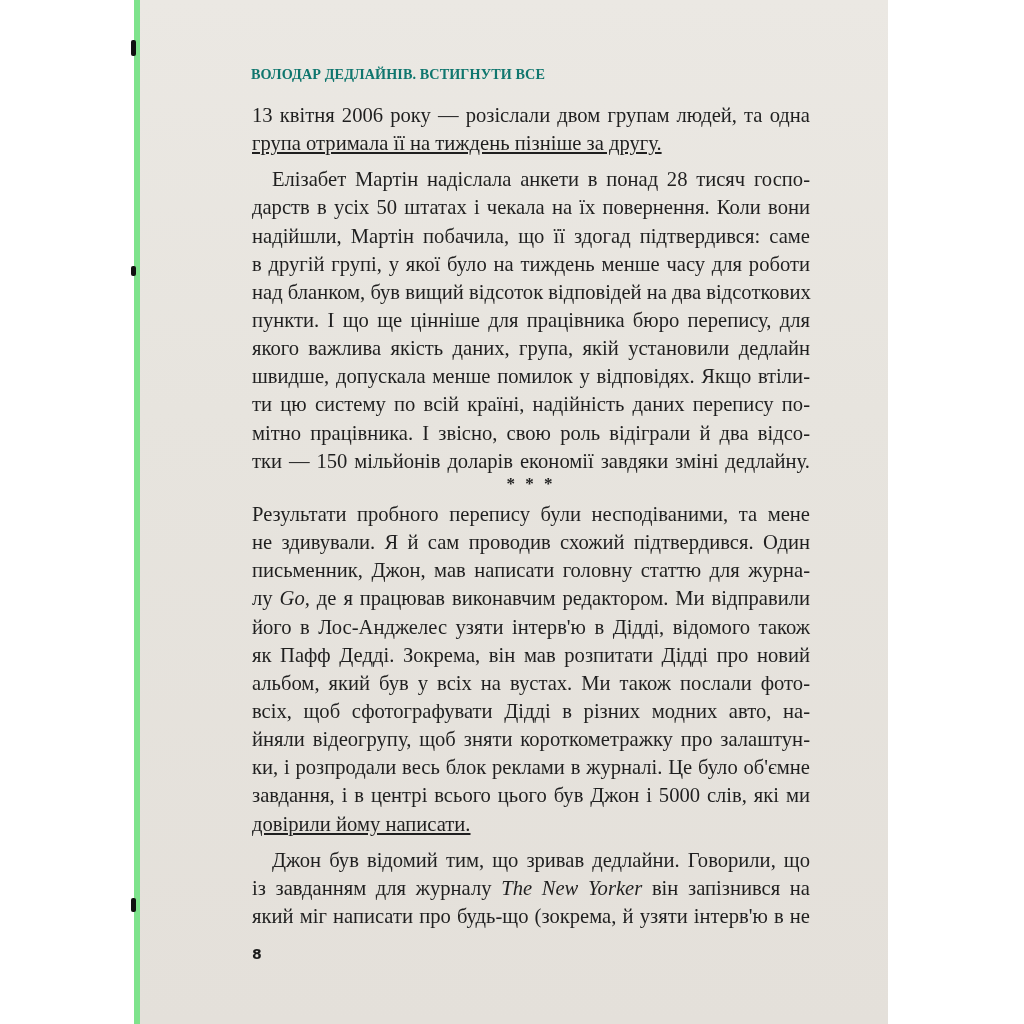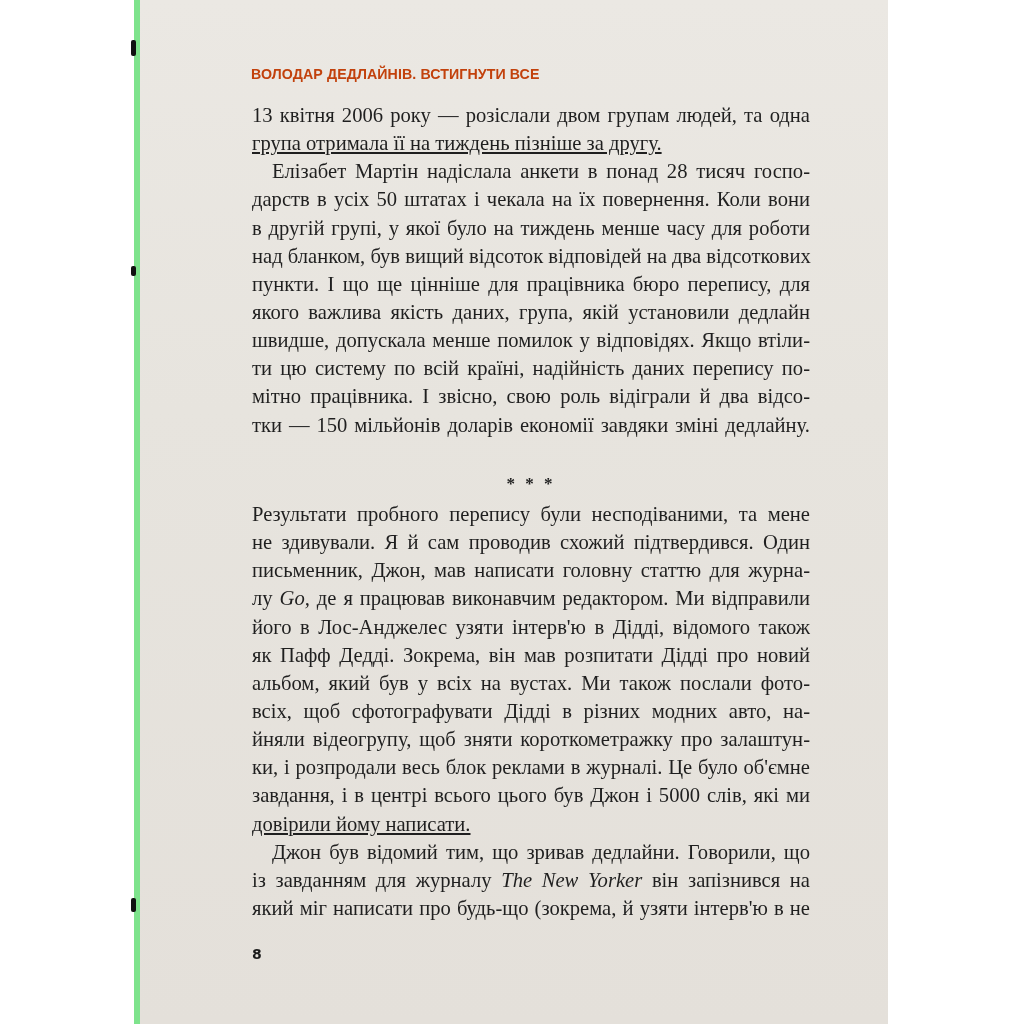--- a/index.html
+++ b/index.html
@@ -36,25 +36,25 @@
     position: absolute;
     left: 131px;
     width: 5px;
     background: #111;
     border-radius: 2px;
   }
   .running-head {
     position: absolute;
     left: 251px;
     top: 66px;
-    font-family: Liberation Sans, sans-serif;
+    font-family: Liberation Serif, serif;
     font-weight: bold;
     font-size: 14.2px;
     letter-spacing: 0.1px;
-    color: #c2410c;
+    color: #0f766e;
     white-space: nowrap;
   }
   .text-block {
     position: absolute;
     left: 252px;
     width: 558px;
     font-family: "Liberation Serif", serif;
     font-size: 20.6px;
     line-height: 28.15px;
     color: #1f1f1f;
@@ -65,20 +65,21 @@
     text-align: justify;
     text-align-last: justify;
     height: 28.15px;
   }
   .line.last {
     text-align-last: left;
     text-decoration: underline;
   }
   .line.indent {
     padding-left: 20px;
+    margin-top: 8px;
   }
   .asterisks {
     position: absolute;
     left: 252px;
     width: 558px;
     top: 474px;
     text-align: center;
     font-family: "Liberation Serif", serif;
     font-size: 17px;
     font-weight: bold;
@@ -106,20 +107,21 @@
   <div class="edge-mark" style="top:266px;height:10px;"></div>
   <div class="edge-mark" style="top:898px;height:14px;"></div>
 
   <div class="running-head">ВОЛОДАР ДЕДЛАЙНІВ. ВСТИГНУТИ ВСЕ</div>
 
   <div class="text-block" style="top:101px;">
     <span class="line">13 квітня 2006 року — розіслали двом групам людей, та одна</span>
     <span class="line last">група отримала її на тиждень пізніше за другу.</span>
     <span class="line indent">Елізабет Мартін надіслала анкети в понад 28 тисяч госпо-</span>
     <span class="line">дарств в усіх 50 штатах і чекала на їх повернення. Коли вони</span>
+    <span class="line">надійшли, Мартін побачила, що її здогад підтвердився: саме</span>
     <span class="line">в другій групі, у якої було на тиждень менше часу для роботи</span>
     <span class="line">над бланком, був вищий відсоток відповідей на два відсоткових</span>
     <span class="line">пункти. І що ще цінніше для працівника бюро перепису, для</span>
     <span class="line">якого важлива якість даних, група, якій установили дедлайн</span>
     <span class="line">швидше, допускала менше помилок у відповідях. Якщо втіли-</span>
     <span class="line">ти цю систему по всій країні, надійність даних перепису по-</span>
     <span class="line">мітно працівника. І звісно, свою роль відіграли й два відсо-</span>
     <span class="line">тки — 150 мільйонів доларів економії завдяки зміні дедлайну.</span>
   </div>
 

